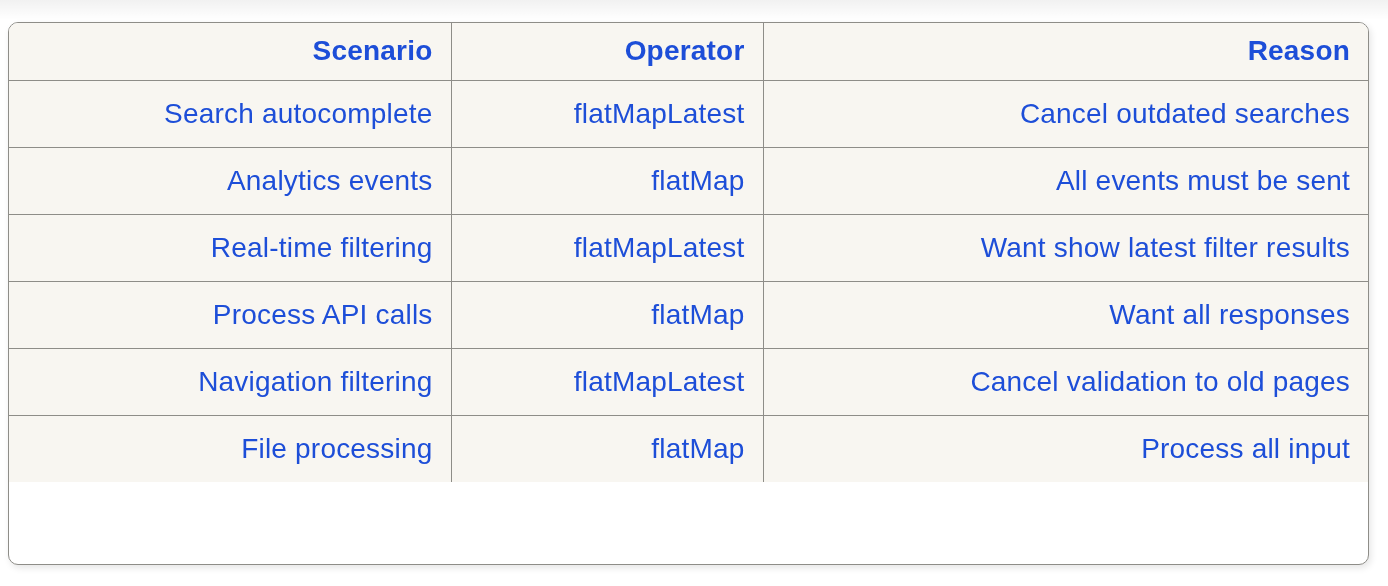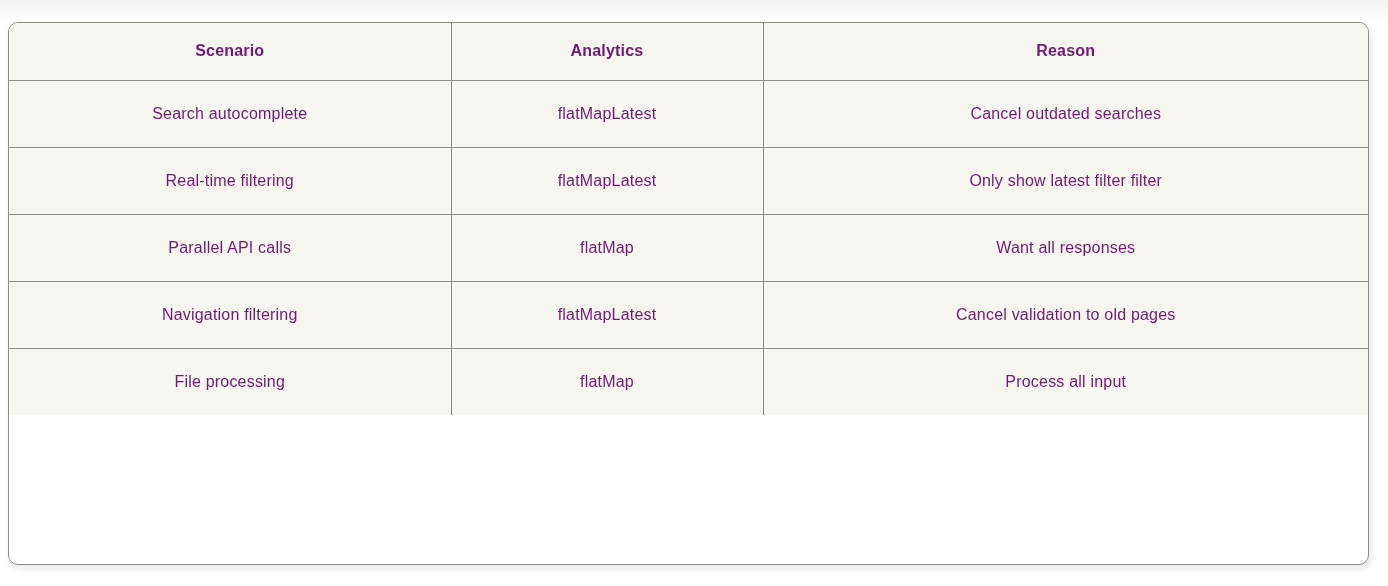--- a/index.html
+++ b/index.html
@@ -41,24 +41,24 @@
     table-layout: fixed;
   }
   .data-table col.col-scenario { width: 442px; }
   .data-table col.col-operator { width: 312px; }
   .data-table th,
   .data-table td {
     background: #f8f6f1;
     border-right: 1px solid #8e8d88;
     border-bottom: 1px solid #8e8d88;
     padding: 0 18px;
-    text-align: center;
+    text-align: right;
     vertical-align: middle;
-    color: #701a75;
-    font-size: 16px;
+    color: #1d4ed8;
+    font-size: 28px;
     letter-spacing: 0.2px;
     white-space: nowrap;
     overflow: hidden;
   }
   .data-table th:last-child,
   .data-table td:last-child { border-right: none; }
   .data-table tbody tr:last-child td { border-bottom: none; }
   .data-table thead tr { height: 57px; }
   .data-table tbody tr { height: 67px; }
   .data-table th { font-weight: 700; }
@@ -71,37 +71,42 @@
 <div class="table-card">
   <table class="data-table">
     <colgroup>
       <col class="col-scenario">
       <col class="col-operator">
       <col class="col-reason">
     </colgroup>
     <thead>
       <tr>
         <th>Scenario</th>
-        <th>Analytics</th>
+        <th>Operator</th>
         <th>Reason</th>
       </tr>
     </thead>
     <tbody>
       <tr>
         <td>Search autocomplete</td>
         <td>flatMapLatest</td>
         <td>Cancel outdated searches</td>
       </tr>
       <tr>
+        <td>Analytics events</td>
+        <td>flatMap</td>
+        <td>All events must be sent</td>
+      </tr>
+      <tr>
         <td>Real-time filtering</td>
         <td>flatMapLatest</td>
-        <td>Only show latest filter filter</td>
+        <td>Want show latest filter results</td>
       </tr>
       <tr>
-        <td>Parallel API calls</td>
+        <td>Process API calls</td>
         <td>flatMap</td>
         <td>Want all responses</td>
       </tr>
       <tr>
         <td>Navigation filtering</td>
         <td>flatMapLatest</td>
         <td>Cancel validation to old pages</td>
       </tr>
       <tr>
         <td>File processing</td>

